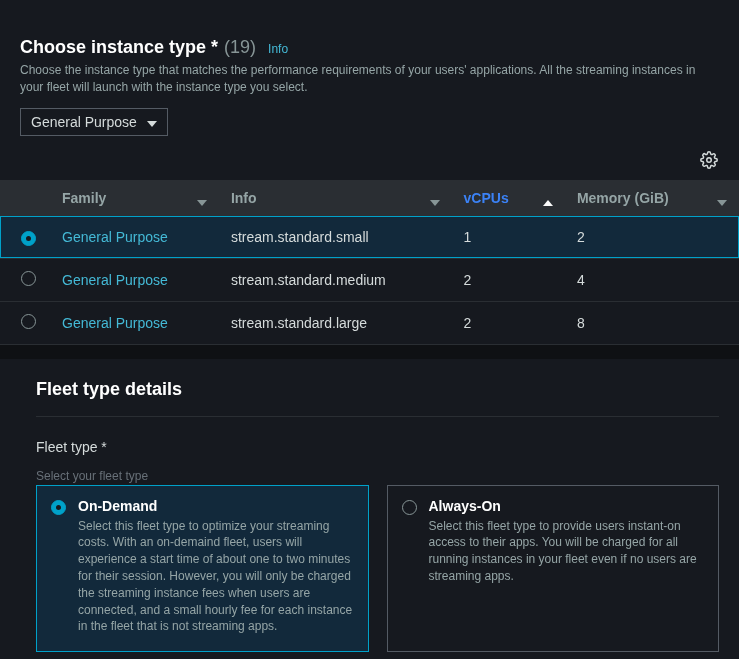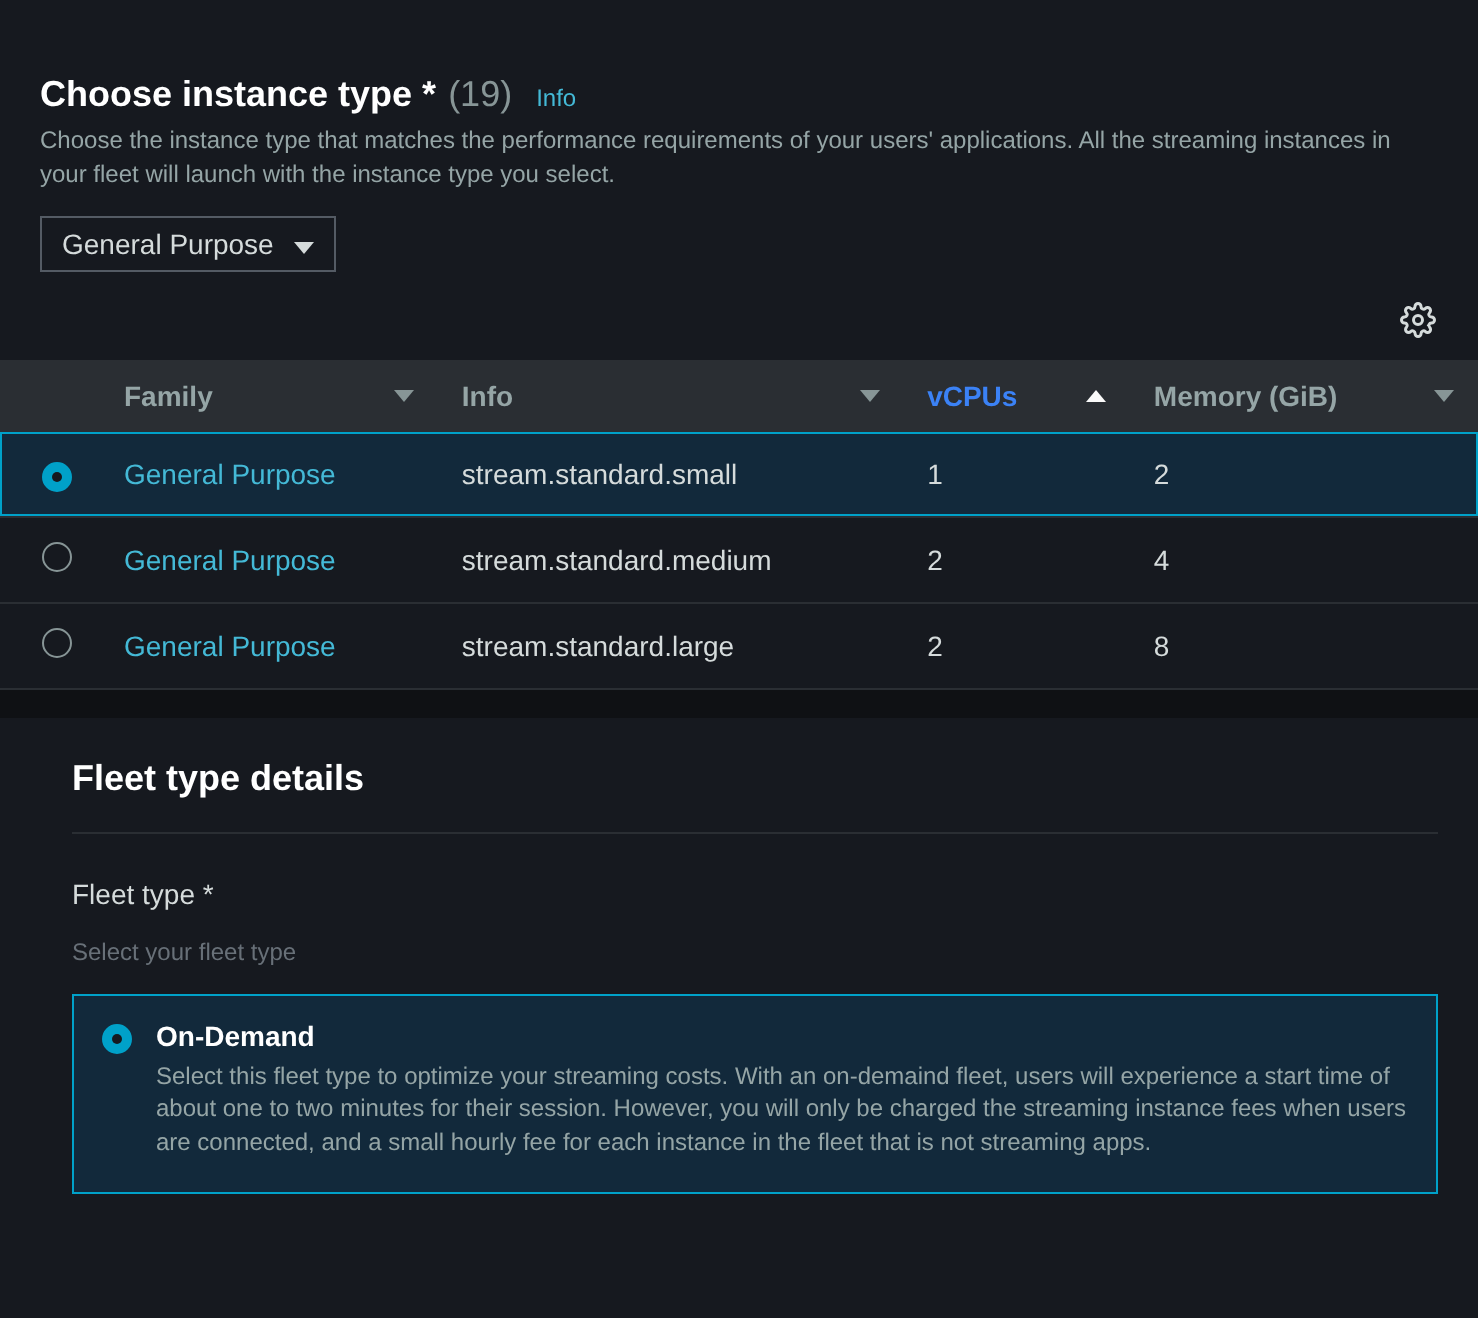--- a/index.html
+++ b/index.html
@@ -84,21 +84,21 @@
     font-size: 14px;
     position: relative;
   }
   thead th.selcol, tbody td.selcol {
     width: 50px;
     text-align: center;
     padding-left: 18px;
   }
   .col-head {
     display: flex;
-    align-items: center;
+    align-items: flex-end;
     justify-content: space-between;
     gap: 8px;
   }
   .sort-ic { display:inline-flex; }
   .sort-ic svg { fill:#879596; }
   .sort-ic.active svg { fill:#fafafa; }
   thead th.active { color:#3b82f6; }
   tbody td {
     padding: 12px;
     color: #d5dbdb;
@@ -145,21 +145,21 @@
     margin-top: 22px;
   }
   .field-hint {
     color: #687078;
     font-size: 12px;
     margin-top: 14px;
   }
   .cards {
     display: flex;
     gap: 18px;
-    margin-top: 14px;
+    margin-top: 2px;
   }
   .card {
     flex: 1;
     border: 1px solid #545b64;
     padding: 12px 14px 16px 14px;
     display: flex;
     gap: 12px;
     cursor: pointer;
   }
   .card.selected {
@@ -281,14 +281,21 @@
   <div class="field-label">Fleet type *</div>
   <div class="field-hint">Select your fleet type</div>
   <div class="cards" id="cards">
       <div class="card selected">
         <span class="radio checked"></span>
         <div>
           <div class="card-title">On-Demand</div>
           <div class="card-desc">Select this fleet type to optimize your streaming costs. With an on-demaind fleet, users will experience a start time of about one to two minutes for their session. However, you will only be charged the streaming instance fees when users are connected, and a small hourly fee for each instance in the fleet that is not streaming apps.</div>
         </div>
       </div>
+      <div class="card">
+        <span class="radio"></span>
+        <div>
+          <div class="card-title">Always-On</div>
+          <div class="card-desc">Select this fleet type to provide users instant-on access to their apps. You will be charged for all running instances in your fleet even if no users are streaming apps.</div>
+        </div>
+      </div>
     </div>
 </div>
 
 </body></html>

